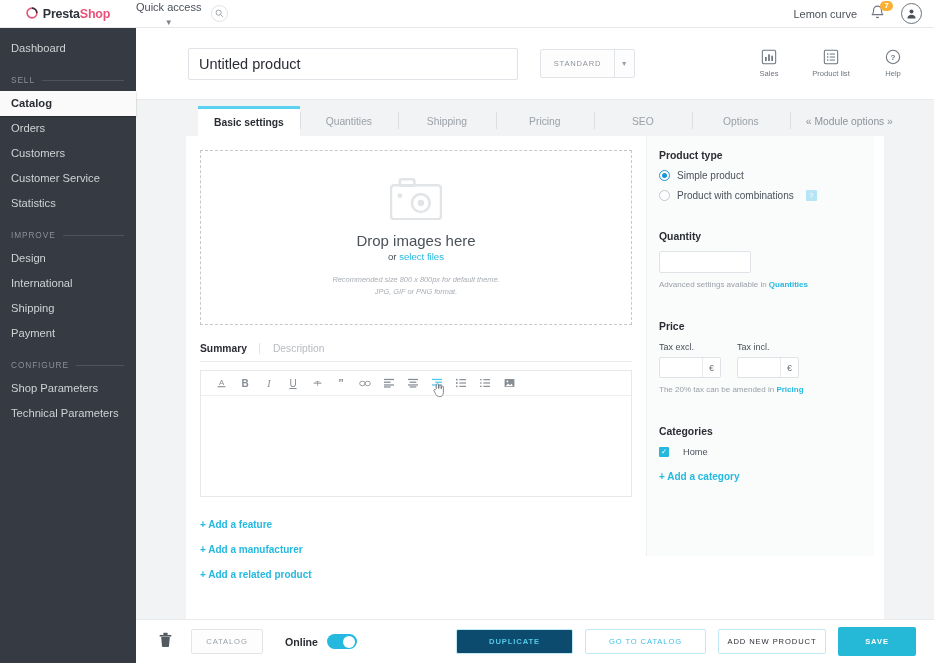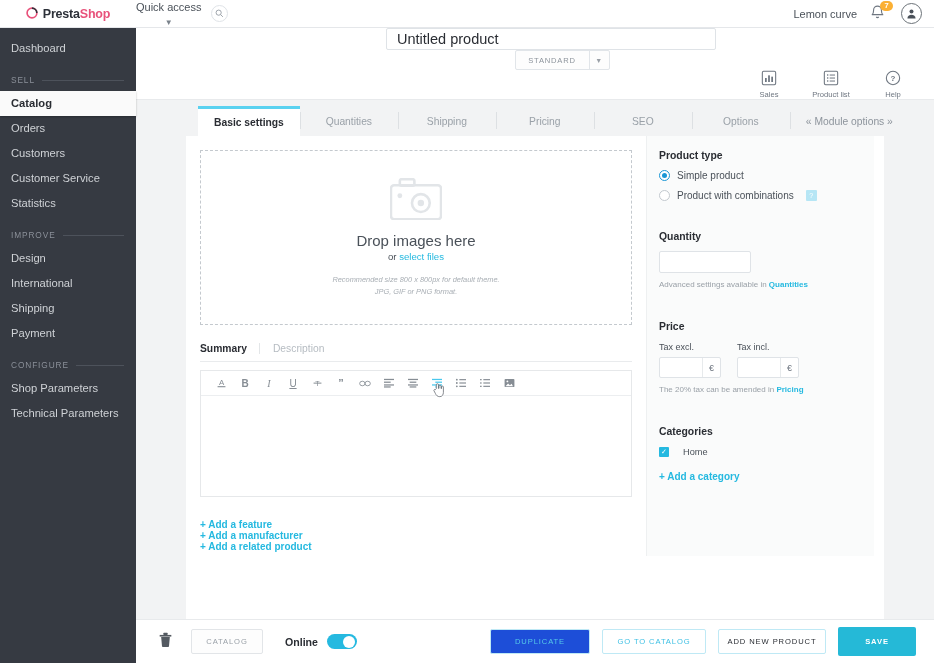--- a/index.html
+++ b/index.html
@@ -80,21 +80,20 @@
   .main {
     position: absolute; left: 136px; top: 28px;
     width: 798px; height: 635px; background: #f2f3f4;
   }
 
   
   .page-head {
     height: 72px; background: #fff; border-bottom: 1px solid #e8eaec;
     display: flex; align-items: center; padding: 0 20px 0 52px;
     position: relative;
-    flex-direction: column;
   }
   .title-input {
     width: 330px; height: 32px; border: 1px solid #dfe3e7; border-radius: 2px;
     font-size: 14.5px; color: #2a2d33; padding: 0 10px;
     font-family: "Liberation Sans", sans-serif; background: #fff;
   }
   .std-select {
     margin-left: 22px; width: 95px; height: 29px;
     border: 1px solid #e1e5e9; border-radius: 2px; background: #fdfdfd;
     display: flex; align-items: center; font-size: 7.6px; letter-spacing: 0.8px;
@@ -182,21 +181,21 @@
     font-size: 10px; position: relative;
   }
   .tb-btn.active { color: #49c8ee; }
   .editor-body { height: 100px; background: #fff; cursor: text; }
   .cursor-hand {
     position: absolute; left: 432px; top: 382px; width: 14px; height: 16px;
     pointer-events: none; z-index: 40;
   }
 
   
-  .add-links { margin-top: 22px; display: flex; flex-direction: column; gap: 0; }
+  .add-links { margin-top: 22px; display: flex; flex-direction: column; gap: 14px; }
   .add-link { font-size: 10px; color: #25b9e0; cursor: pointer; font-weight: bold; }
 
   
   .rp-title { font-size: 10.4px; font-weight: bold; color: #2a2d33; }
   .radio-row {
     display: flex; align-items: center; gap: 7px; margin-top: 9px;
     font-size: 10px; color: #4a5159; cursor: pointer;
   }
   .radio {
     width: 11px; height: 11px; border-radius: 50%;
@@ -261,22 +260,22 @@
   .online-lbl { font-size: 10.6px; font-weight: bold; color: #2a2d33; }
   .toggle {
     width: 30px; height: 15px; border-radius: 9px; background: #25b9e0;
     position: relative; cursor: pointer;
   }
   .toggle .knob {
     position: absolute; right: 1.5px; top: 1.5px; width: 12px; height: 12px;
     border-radius: 50%; background: #fff;
   }
   .footer-right { margin-left: auto; display: flex; align-items: center; gap: 12px; }
-  .btn-ghost { width: 100px; border: 1px solid #bfe9f5; color: #55c9e8; background: #1d4ed8; }
-  .btn-ghost2 { width: 104px; border: 1px solid #bfe9f5; color: #3fc0e4; background: #fff; }
+  .btn-ghost { width: 117px; border: 1px solid #bfe9f5; color: #55c9e8; background: #0c4a6e; font-weight: bold; }
+  .btn-ghost2 { width: 121px; border: 1px solid #bfe9f5; color: #3fc0e4; background: #fff; }
   .btn-ghost3 { width: 108px; border: 1px solid #bfe9f5; color: #2a2d33; background: #fff; }
   .btn-save {
     width: 78px; height: 29px; background: #25b9d7; color: #fff;
     font-weight: bold; border: none;
   }
 </style>
 </head>
 <body>
 
 <div class="topbar">

